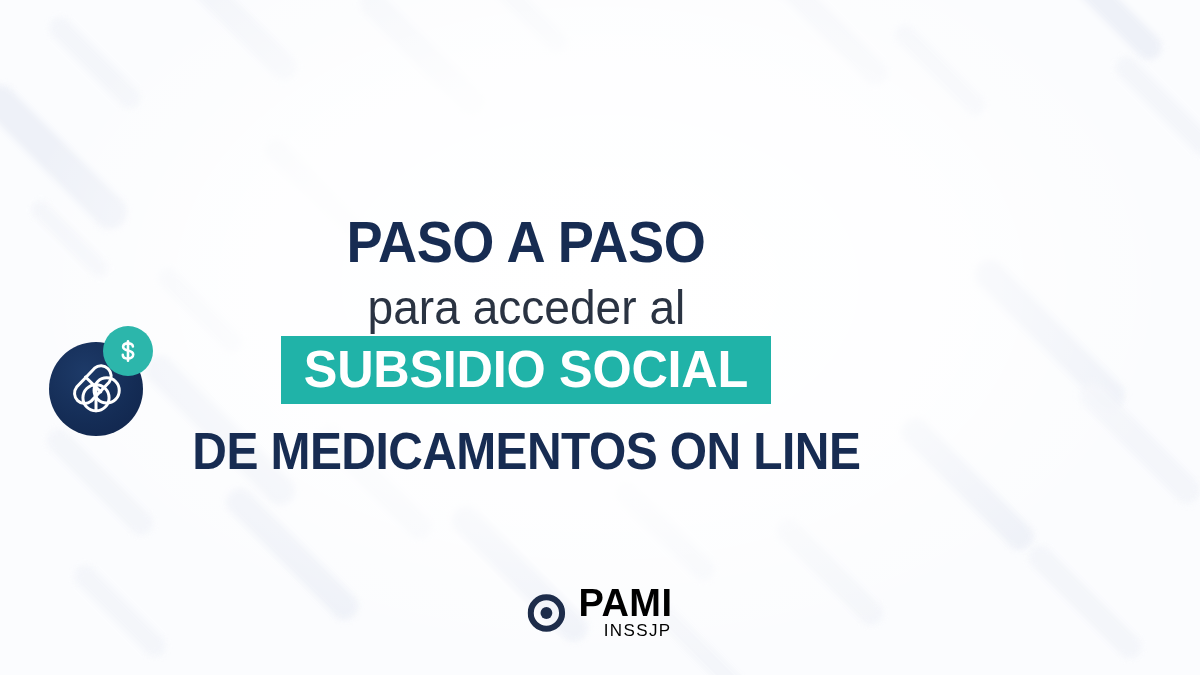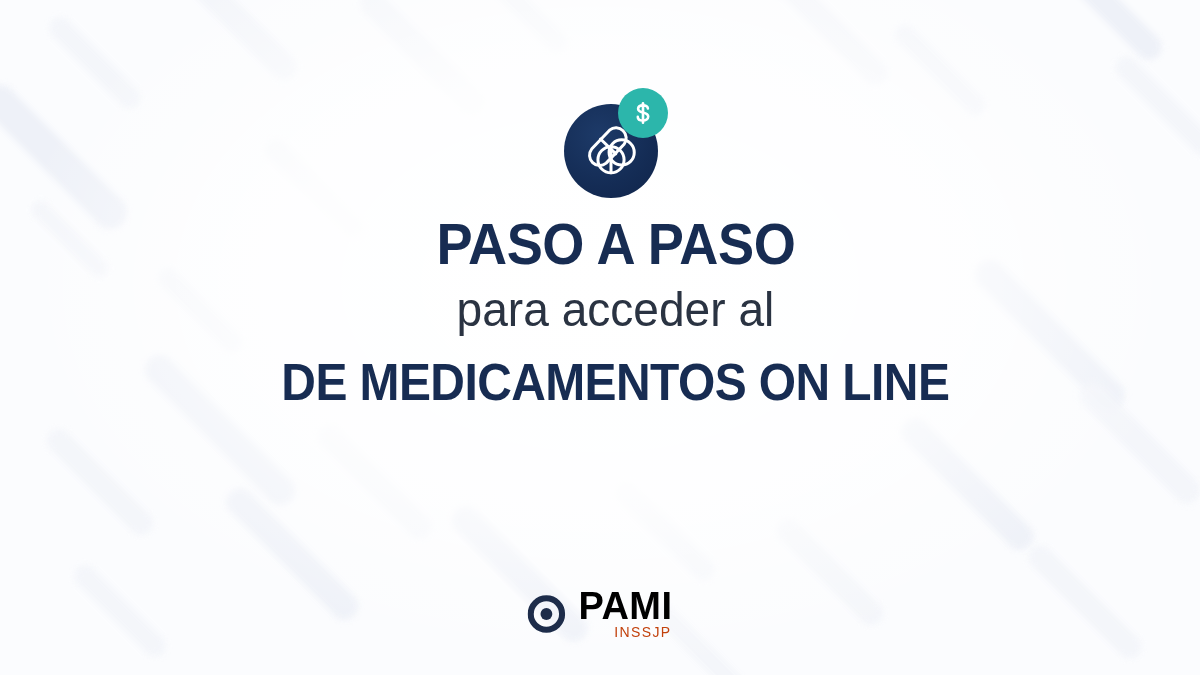--- a/index.html
+++ b/index.html
@@ -39,21 +39,21 @@
   .bg-wash{
     position:absolute; inset:0;
     background:
       radial-gradient(ellipse at 50% 42%, rgba(255,255,255,.97) 0%, rgba(255,255,255,.80) 38%, rgba(255,255,255,0) 70%);
     pointer-events:none;
   }
 
   
   .content{
     position:absolute; inset:0;
-    display:flex; flex-direction:column;
+    display:flex; flex-direction:row;
     align-items:center;
     z-index:5;
     margin-left:31px;
   }
 
   
   .icon-wrap{
     position:relative;
     width:140px; height:96px;
     margin-top:104px;
@@ -152,23 +152,23 @@
     align-items:flex-end;
   }
   .logo-word{
     font-size:38px;
     font-weight:bold;
     color:#000000;
     letter-spacing:0.5px;
     line-height:.92;
   }
   .logo-sub{
-    font-size:14px;
+    font-size:17px;
     font-weight:normal;
-    color:#c2410c;
+    color:#000000;
     letter-spacing:1.4px;
     line-height:1;
     margin-top:1px;
     margin-right:1px;
   }
 </style>
 </head>
 <body>
 
 <div id="stage">
@@ -225,20 +225,23 @@
           <path d="M22 10.5 C22 8 19.4 6.6 16 6.6 C12.6 6.6 10 8 10 10.8 C10 13.6 12.6 14.6 16 15.4
                    C19.4 16.2 22.4 17.2 22.4 20.4 C22.4 23.4 19.5 25.2 16 25.2 C12.5 25.2 9.6 23.6 9.6 20.8" stroke="#ffffff" stroke-width="3.2" stroke-linecap="round" fill="none"></path>
         </svg>
       </div>
 
     </div>
 
     <div class="title-block">
       <div class="line-1">PASO A PASO</div>
       <div class="line-2">para acceder al</div>
+      <div class="line-3-wrap">
+        <span class="line-3">SUBSIDIO SOCIAL</span>
+      </div>
       <div class="line-4">DE MEDICAMENTOS ON LINE</div>
     </div>
 
   </div>
 
   <div class="logo">
     <svg class="logo-mark" viewBox="0 0 40 40" aria-hidden="true">
       <circle cx="20" cy="20" r="16.5" fill="none" stroke="#1d2c4a" stroke-width="6.4"></circle>
       <circle cx="20" cy="20" r="6.2" fill="#1d2c4a"></circle>
     </svg>

